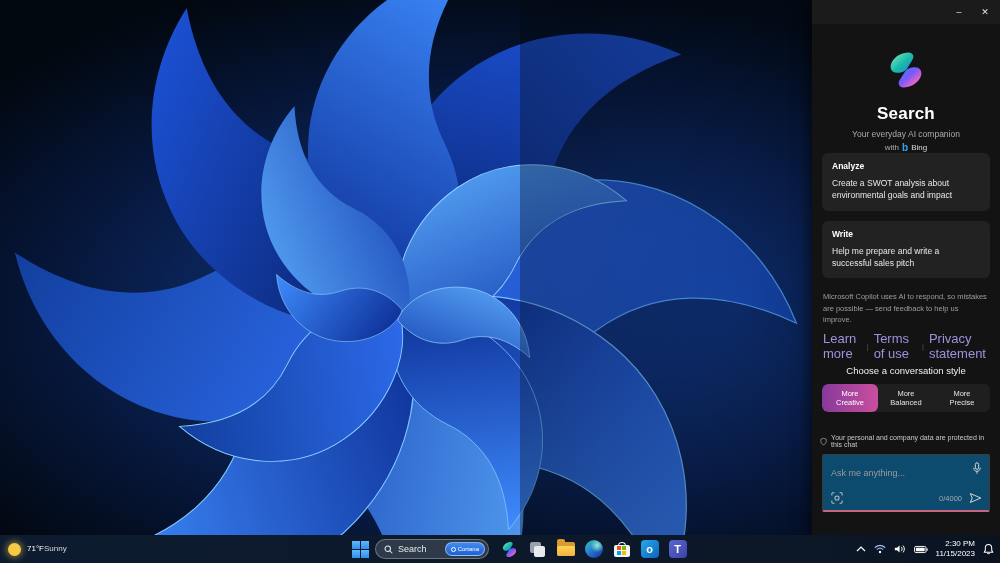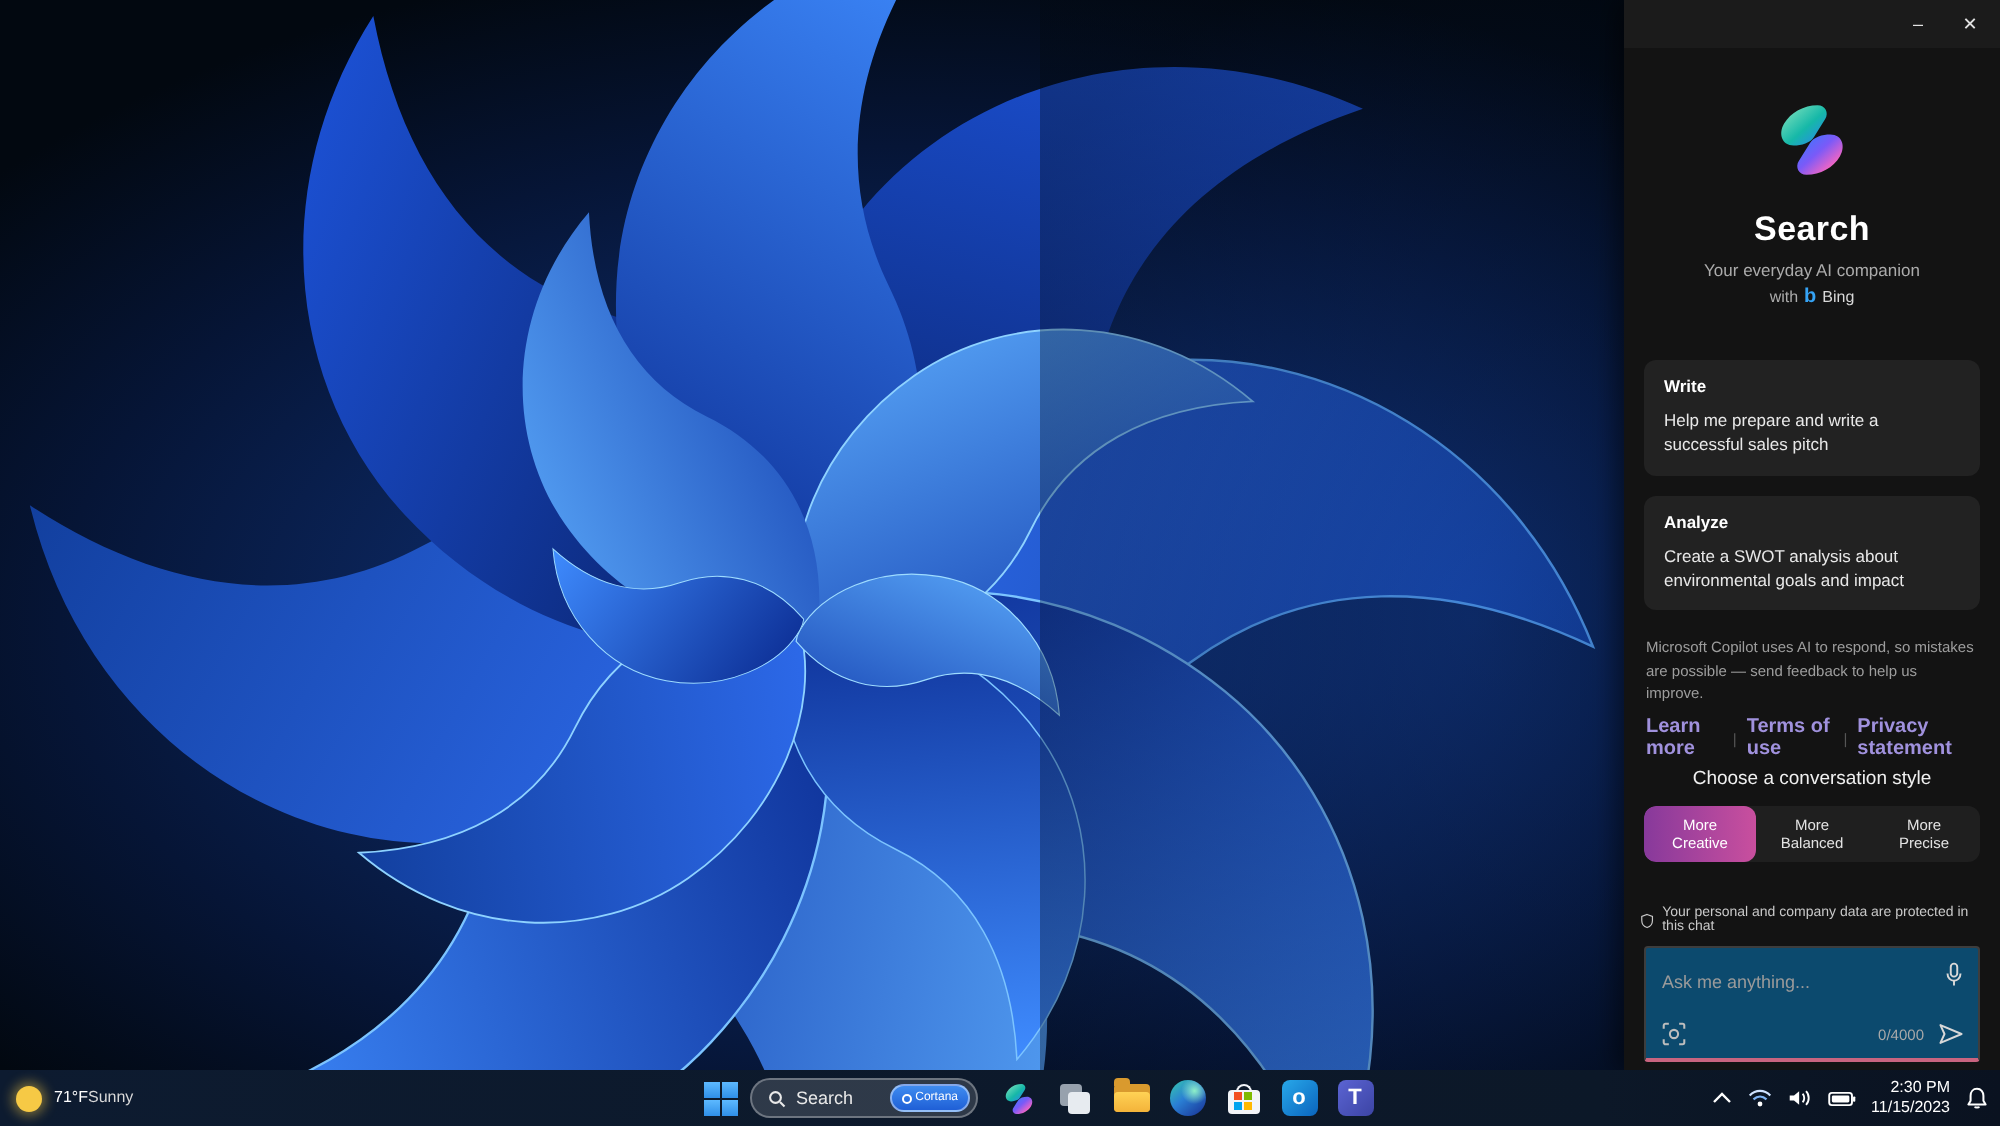--- a/index.html
+++ b/index.html
@@ -90,21 +90,21 @@
   .bing-name { color:#d8d8d8; }
 
   .card { margin:0 10px; background:#222; border-radius:6px; padding:8px 10px 9px; cursor:pointer; }
   .card + .card { margin-top:10px; }
   .card .ctitle { color:#fff; font-size:8.5px; font-weight:bold; }
   .card .cbody { color:#e8e8e8; font-size:8.5px; line-height:1.45; margin-top:6px; }
   .card1 { margin-top:26px; }
 
   .disclaimer { margin:13px 11px 0; color:#9d9d9d; font-size:7.5px; line-height:1.5; }
   .links { margin:6px 11px 0; display:flex; align-items:center; gap:5px; }
-  .links a { color:#a091dd; font-size:10px; text-decoration:none; cursor:pointer;font-weight:bold; }
+  .links a { color:#a091dd; font-size:13px; text-decoration:none; cursor:pointer; }
   .links .sep { color:#565656; font-size:7.5px; }
 
   .style-head { text-align:center; color:#f0f0f0; font-size:9.5px; margin-top:4px; }
   .style-row { margin:8px 10px 0; background:#1f1f1f; border-radius:6px; display:flex; height:28px; overflow:hidden; }
   .style-opt { flex:1; display:flex; flex-direction:column; align-items:center; justify-content:center;
                line-height:1.25; font-size:7.5px; color:#e3e3e3; cursor:pointer;text-align:right; }
   .style-opt.selected { background:linear-gradient(90deg,#87399b,#c94f9e); border-radius:6px; color:#fff; }
 
   .privacy { margin-top:22px; display:flex; align-items:center; justify-content:center; gap:4px; padding:0 8px; }
   .privacy span { color:#c9c9c9; font-size:7px; }
@@ -197,27 +197,27 @@
       </svg>
       <h1>Search</h1>
       <div class="sub">Your everyday AI companion</div>
       <div class="withbing">
         <span>with</span>
         <span class="bing-b">b</span>
         <span class="bing-name">Bing</span>
       </div>
     </div>
 
+    <div class="card">
+      <div class="ctitle">Analyze</div>
+      <div class="cbody">Create a SWOT analysis about environmental goals and impact</div>
+    </div>
     <div class="card card1">
       <div class="ctitle">Write</div>
       <div class="cbody">Help me prepare and write a successful sales pitch</div>
-    </div>
-    <div class="card">
-      <div class="ctitle">Analyze</div>
-      <div class="cbody">Create a SWOT analysis about environmental goals and impact</div>
     </div>
 
     <div class="disclaimer">Microsoft Copilot uses AI to respond, so mistakes are possible — send feedback to help us improve.</div>
 
     <div class="links">
       <a>Learn more</a>
       <span class="sep">|</span>
       <a>Terms of use</a>
       <span class="sep">|</span>
       <a>Privacy statement</a>

